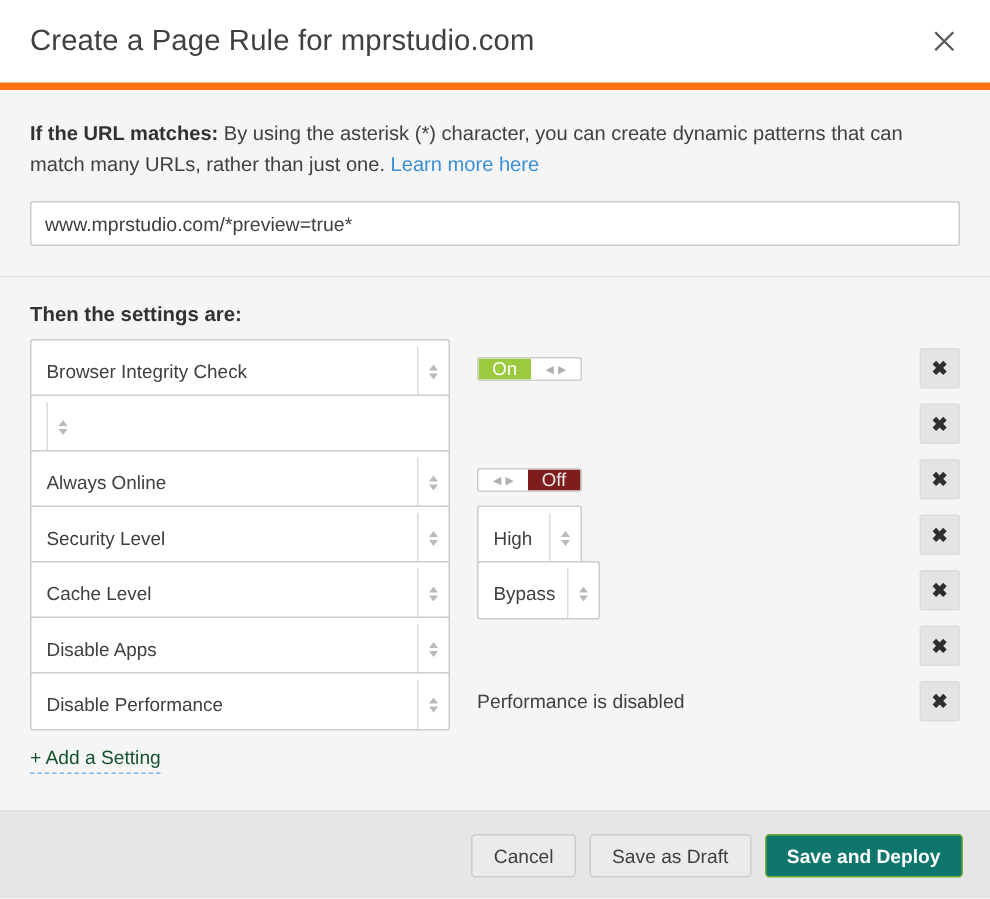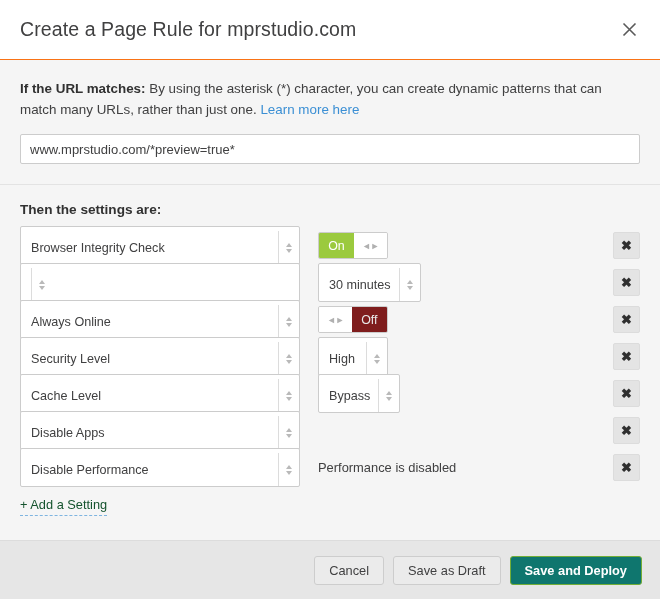--- a/index.html
+++ b/index.html
@@ -22,21 +22,21 @@
     flex-direction: column;
     background: #f5f5f5;
     position: relative;
   }
 
   
   .modal-header {
     height: 60px;
     min-height: 60px;
     background: #ffffff;
-    border-bottom: 1px solid #f97316;
+    border-bottom: 5px solid #f97316;
     display: flex;
     align-items: center;
     padding: 0 18px 0 20px;
     box-sizing: border-box;
     position: relative;
   }
   .modal-title {
     font-size: 19.5px;
     color: #404041;
     font-weight: 400;
@@ -161,21 +161,21 @@
   .value-col {
     margin-left: 18px;
     display: flex;
     align-items: center;
     height: 27px;
   }
 
   
   .toggle {
     display: flex;
-    height: 27px;
+    height: 16px;
     border-radius: 2px;
     overflow: hidden;
     border: 1px solid #ccc;
     box-sizing: border-box;
     cursor: pointer;
     user-select: none;
   }
   .tg-seg {
     display: flex;
     align-items: center;
@@ -313,29 +313,20 @@
     </div>
 
     
     <div class="setting-row">
       <div class="sel sel-name">
         <span class="spinner">
             <i class="tri up"></i>
             <i class="tri down"></i>
           </span>
       </div>
-      <div class="value-col">
-        <div class="sel" style="min-width:90px;">
-          <span class="sel-label" style="padding-right:8px;">30 minutes</span>
-          <span class="spinner">
-              <i class="tri up"></i>
-              <i class="tri down"></i>
-            </span>
-        </div>
-      </div>
       <div class="del-btn">✖</div>
     </div>
 
     
     <div class="setting-row">
       <div class="sel sel-name">
         <span class="sel-label">Always Online</span>
         <span class="spinner">
             <i class="tri up"></i>
             <i class="tri down"></i>

